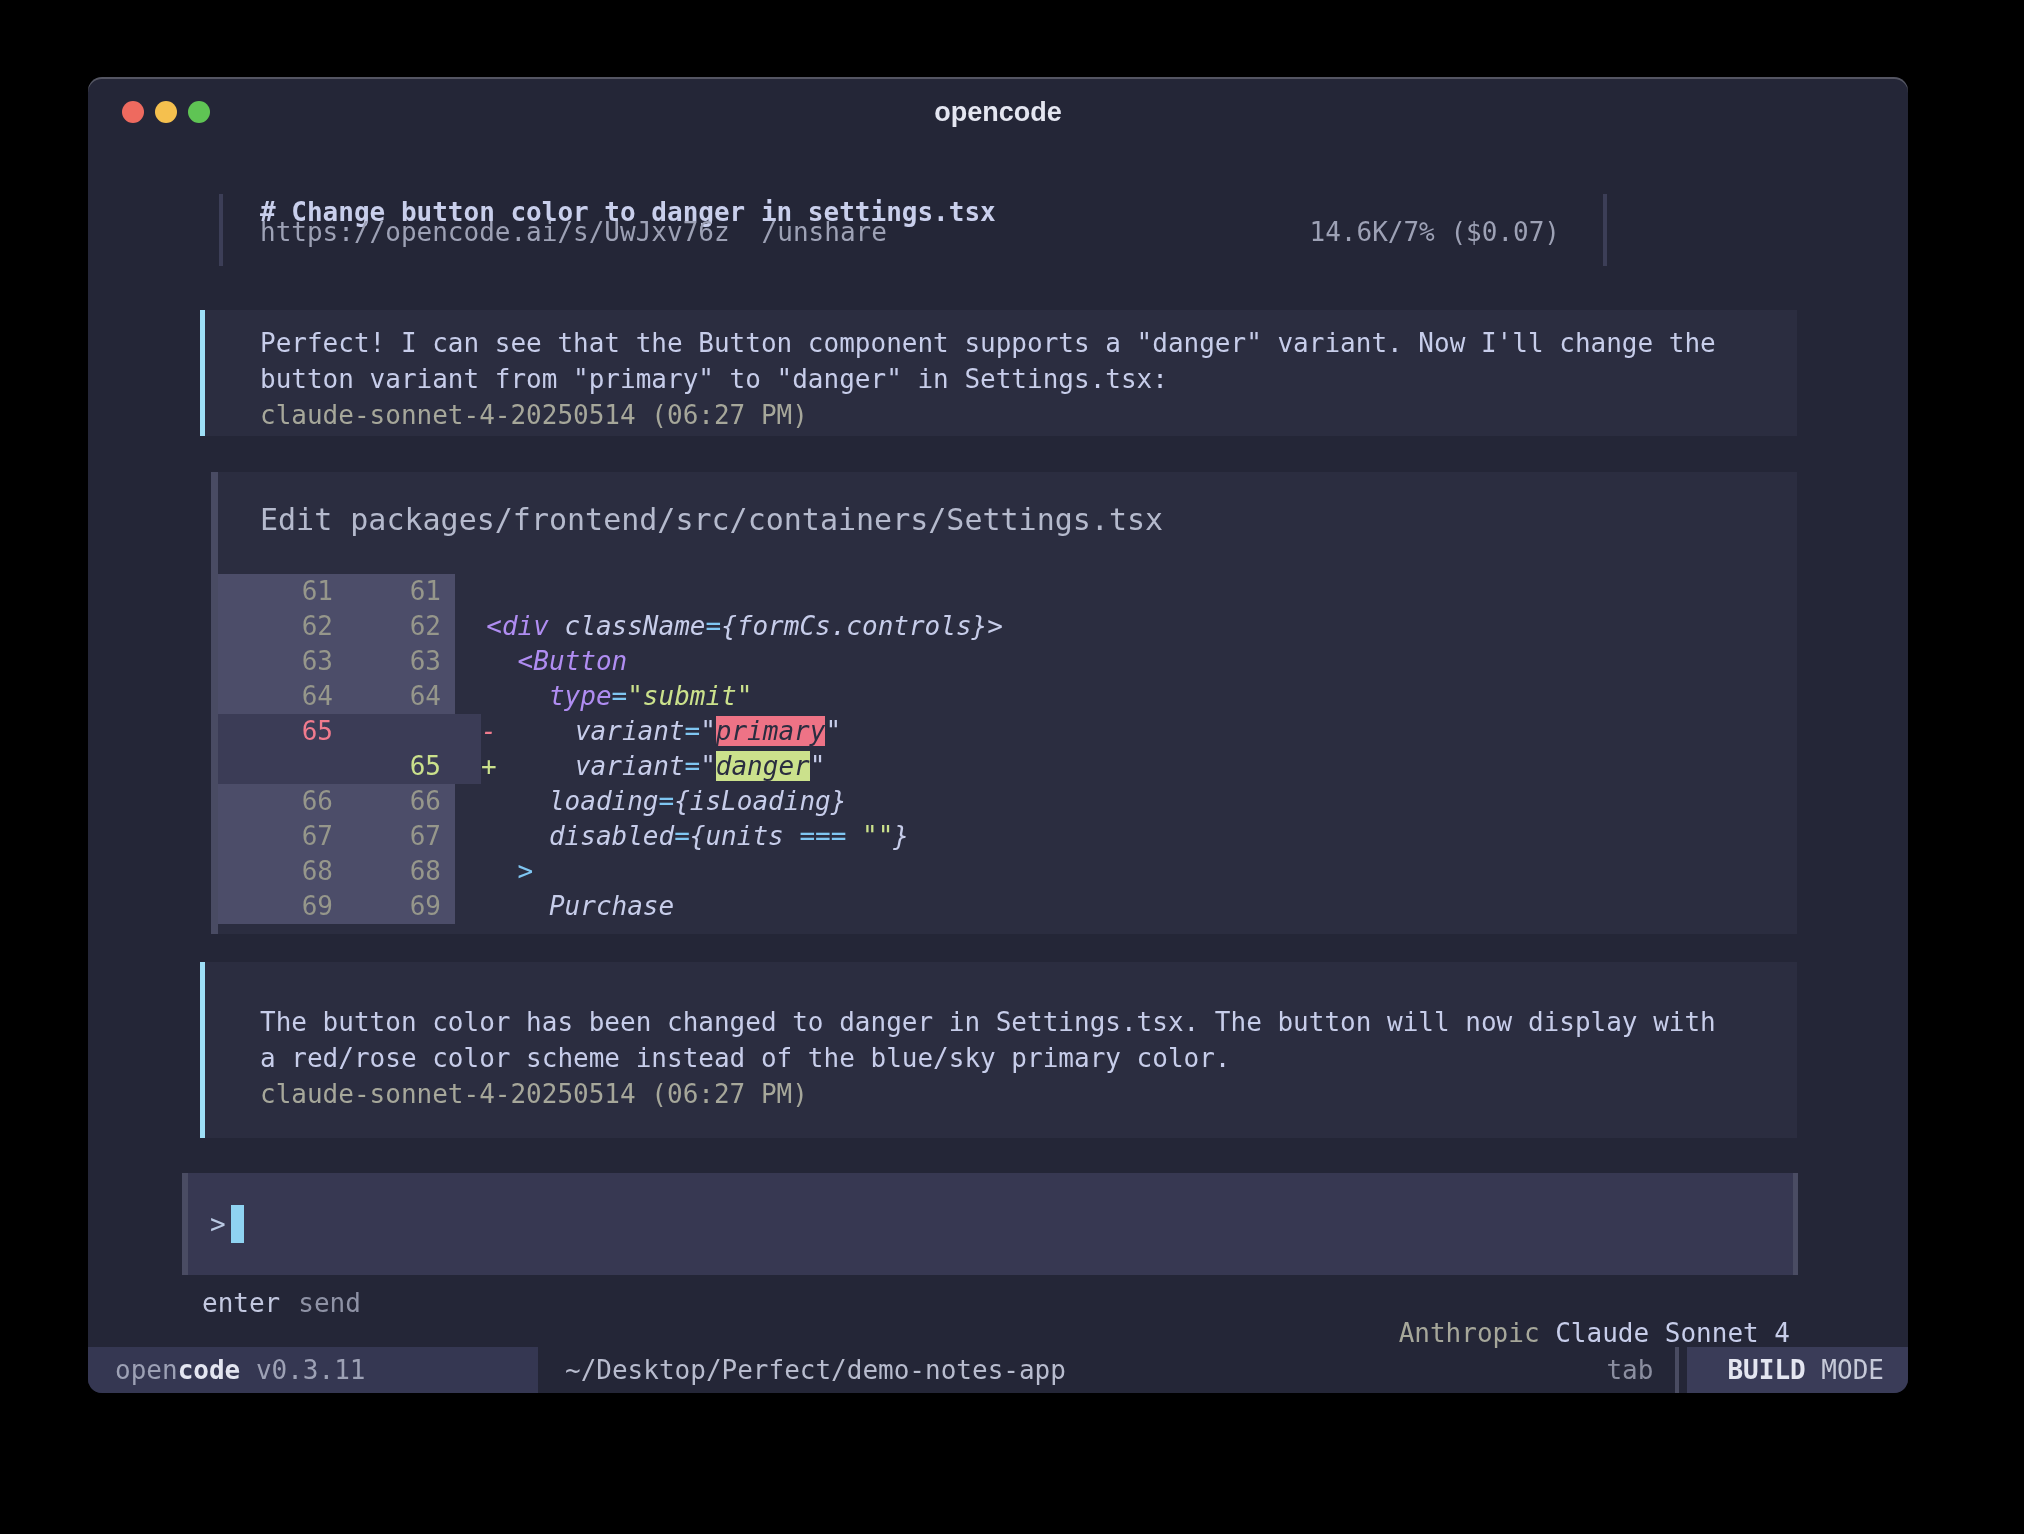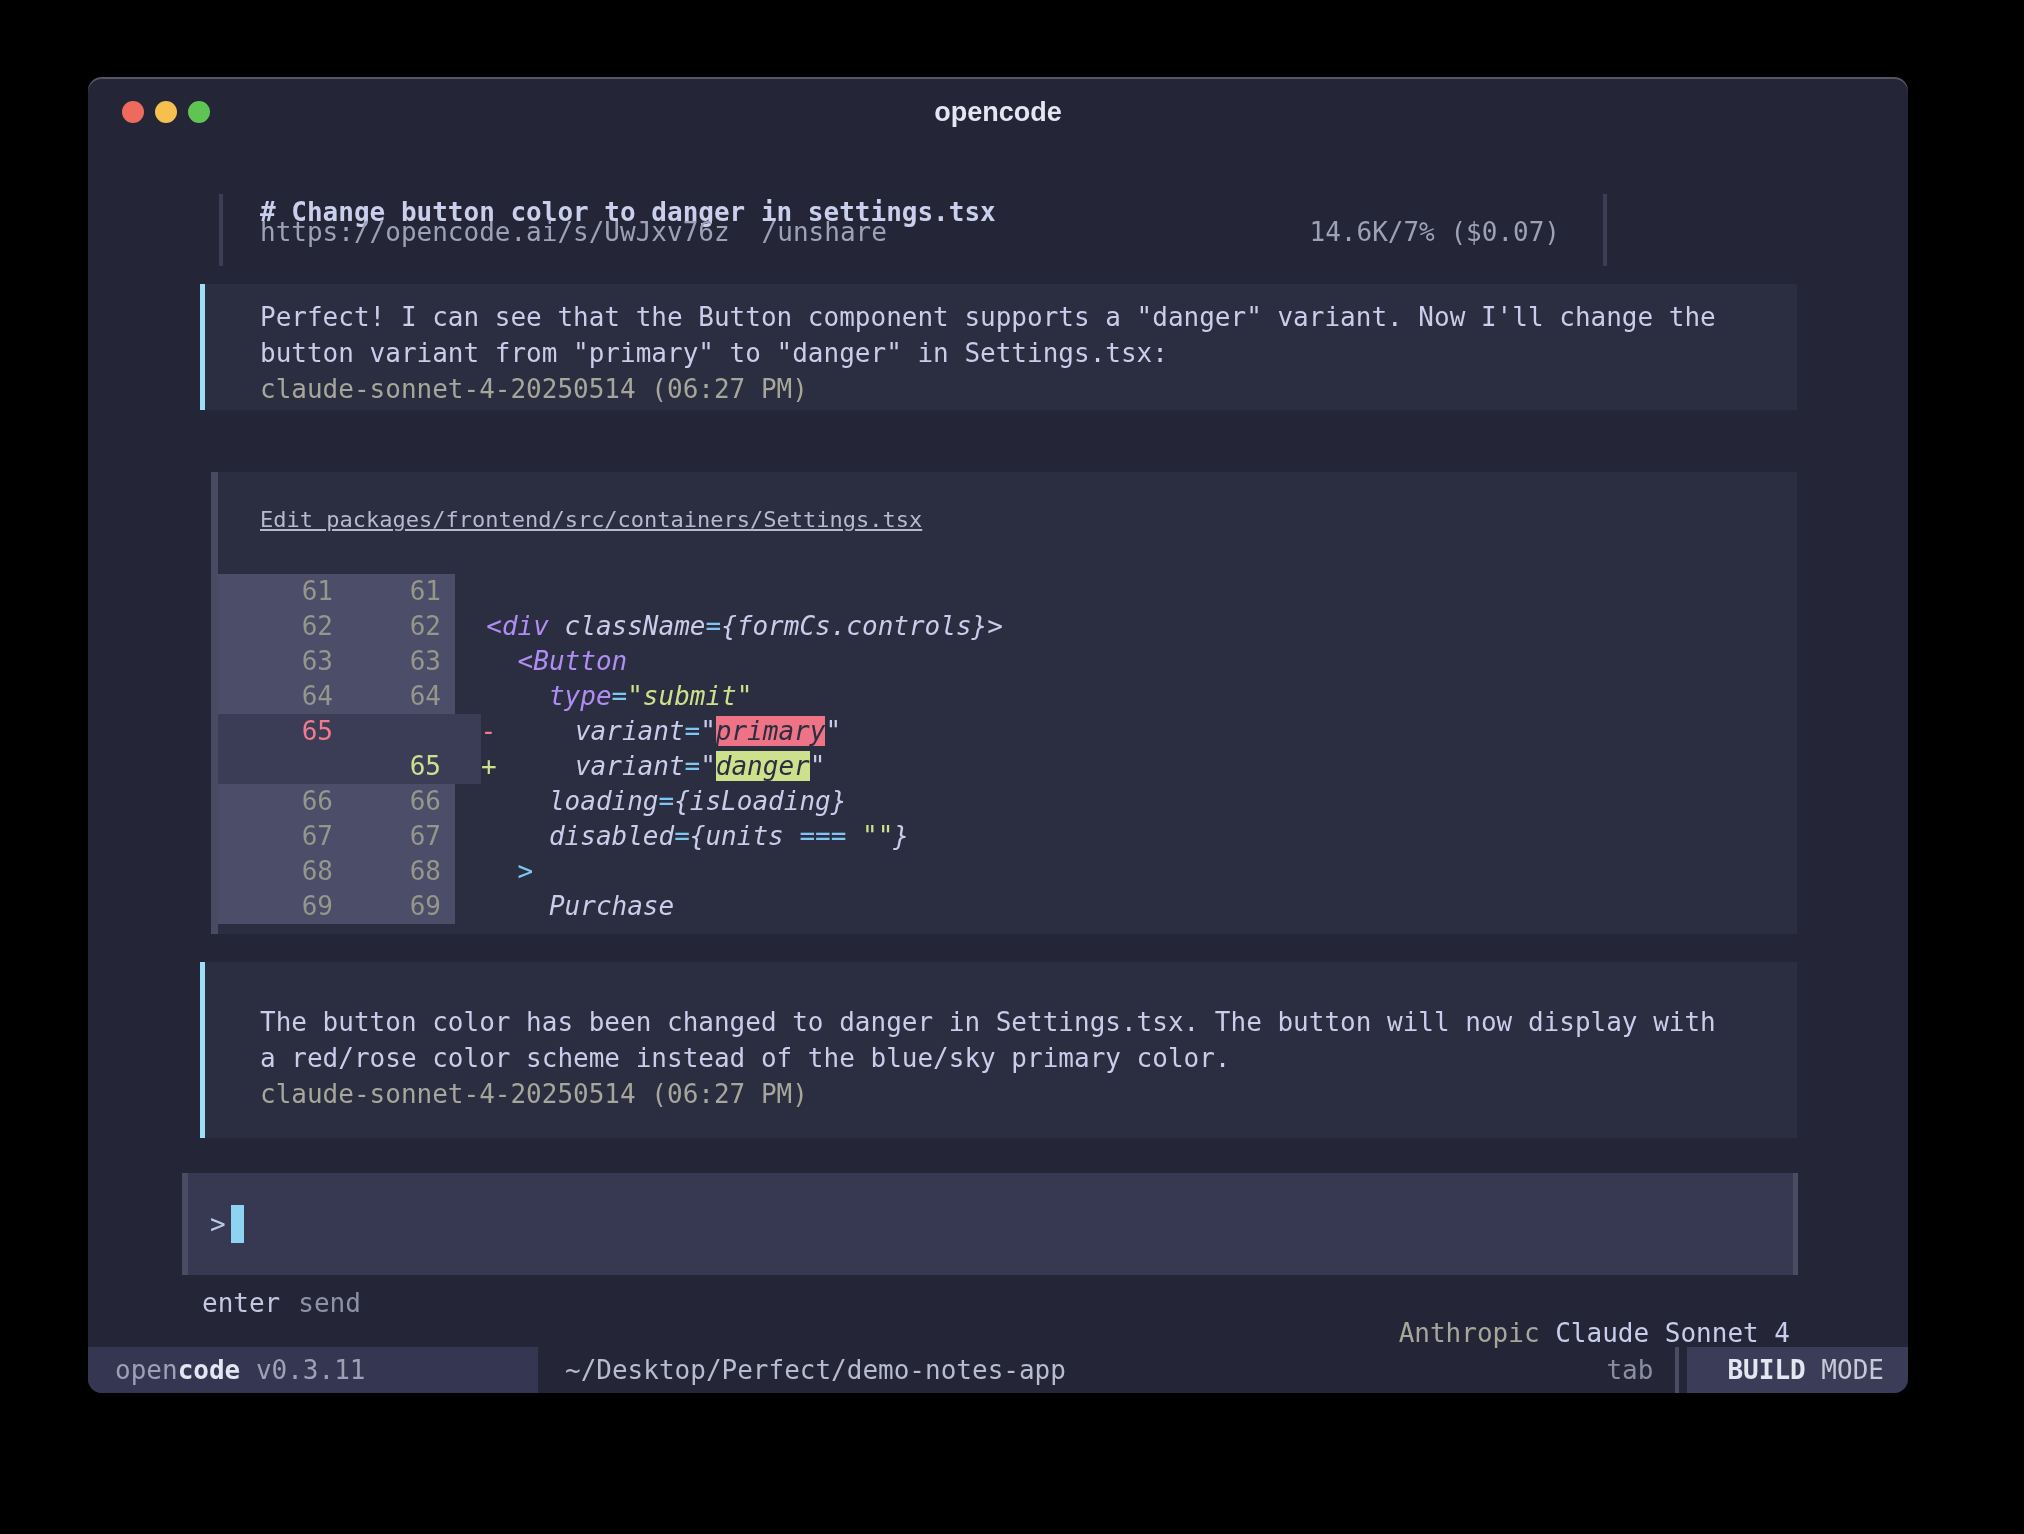--- a/index.html
+++ b/index.html
@@ -46,27 +46,27 @@
   .hdr-line2{position:absolute;left:41px;right:47px;top:20px;height:36px;line-height:36px;
              font-size:26px;color:var(--dim);display:flex;white-space:pre;}
   .hdr-url{color:var(--dim);}
   .hdr-unshare{margin-left:32px;color:var(--dim);}
   .hdr-tokens{margin-left:auto;color:var(--dim);}
   
   .msg{position:absolute;left:112px;width:1597px;background:var(--block-bg);}
   .msg .cbar{position:absolute;left:0;top:0;bottom:0;width:5px;background:var(--cyanbar);}
   .msg .mline{margin-left:60px;height:36px;line-height:36px;font-size:26px;color:var(--fg);white-space:pre;}
   .msg .meta{color:var(--olive);}
-  .msg1{top:207px;height:126px;padding-top:15px;}
+  .msg1{top:233px;height:126px;padding-top:15px;}
   .msg2{top:885px;height:176px;padding-top:42px;}
   
   .edit{position:absolute;left:123px;top:395px;width:1586px;height:462px;background:var(--block-bg);}
   .edit .ebar{position:absolute;left:0;top:0;bottom:0;width:7px;background:#494b63;}
   .edit-header{position:absolute;left:49px;top:30px;height:36px;line-height:36px;
-               font-size:22px;color:#b5bacd;white-space:pre;text-decoration:underline;}
+               font-size:30px;color:#b5bacd;white-space:pre;}
   .diff{position:absolute;left:7px;top:102px;right:0;}
   .diff-row{display:flex;height:35px;line-height:35px;font-size:26px;white-space:pre;}
   .g{background:var(--gut);color:var(--numcol);}
   .g-old{width:115px;text-align:right;}
   .g-new{width:108px;text-align:right;}
   .g-pad{width:14px;}
   .diff-row.changed .g{background:var(--gut-ch);padding-left:40px;}
   .g.del{color:var(--red);}
   .g.add{color:var(--grn);}
   .code{flex:1;color:var(--fg);font-style:italic;}

